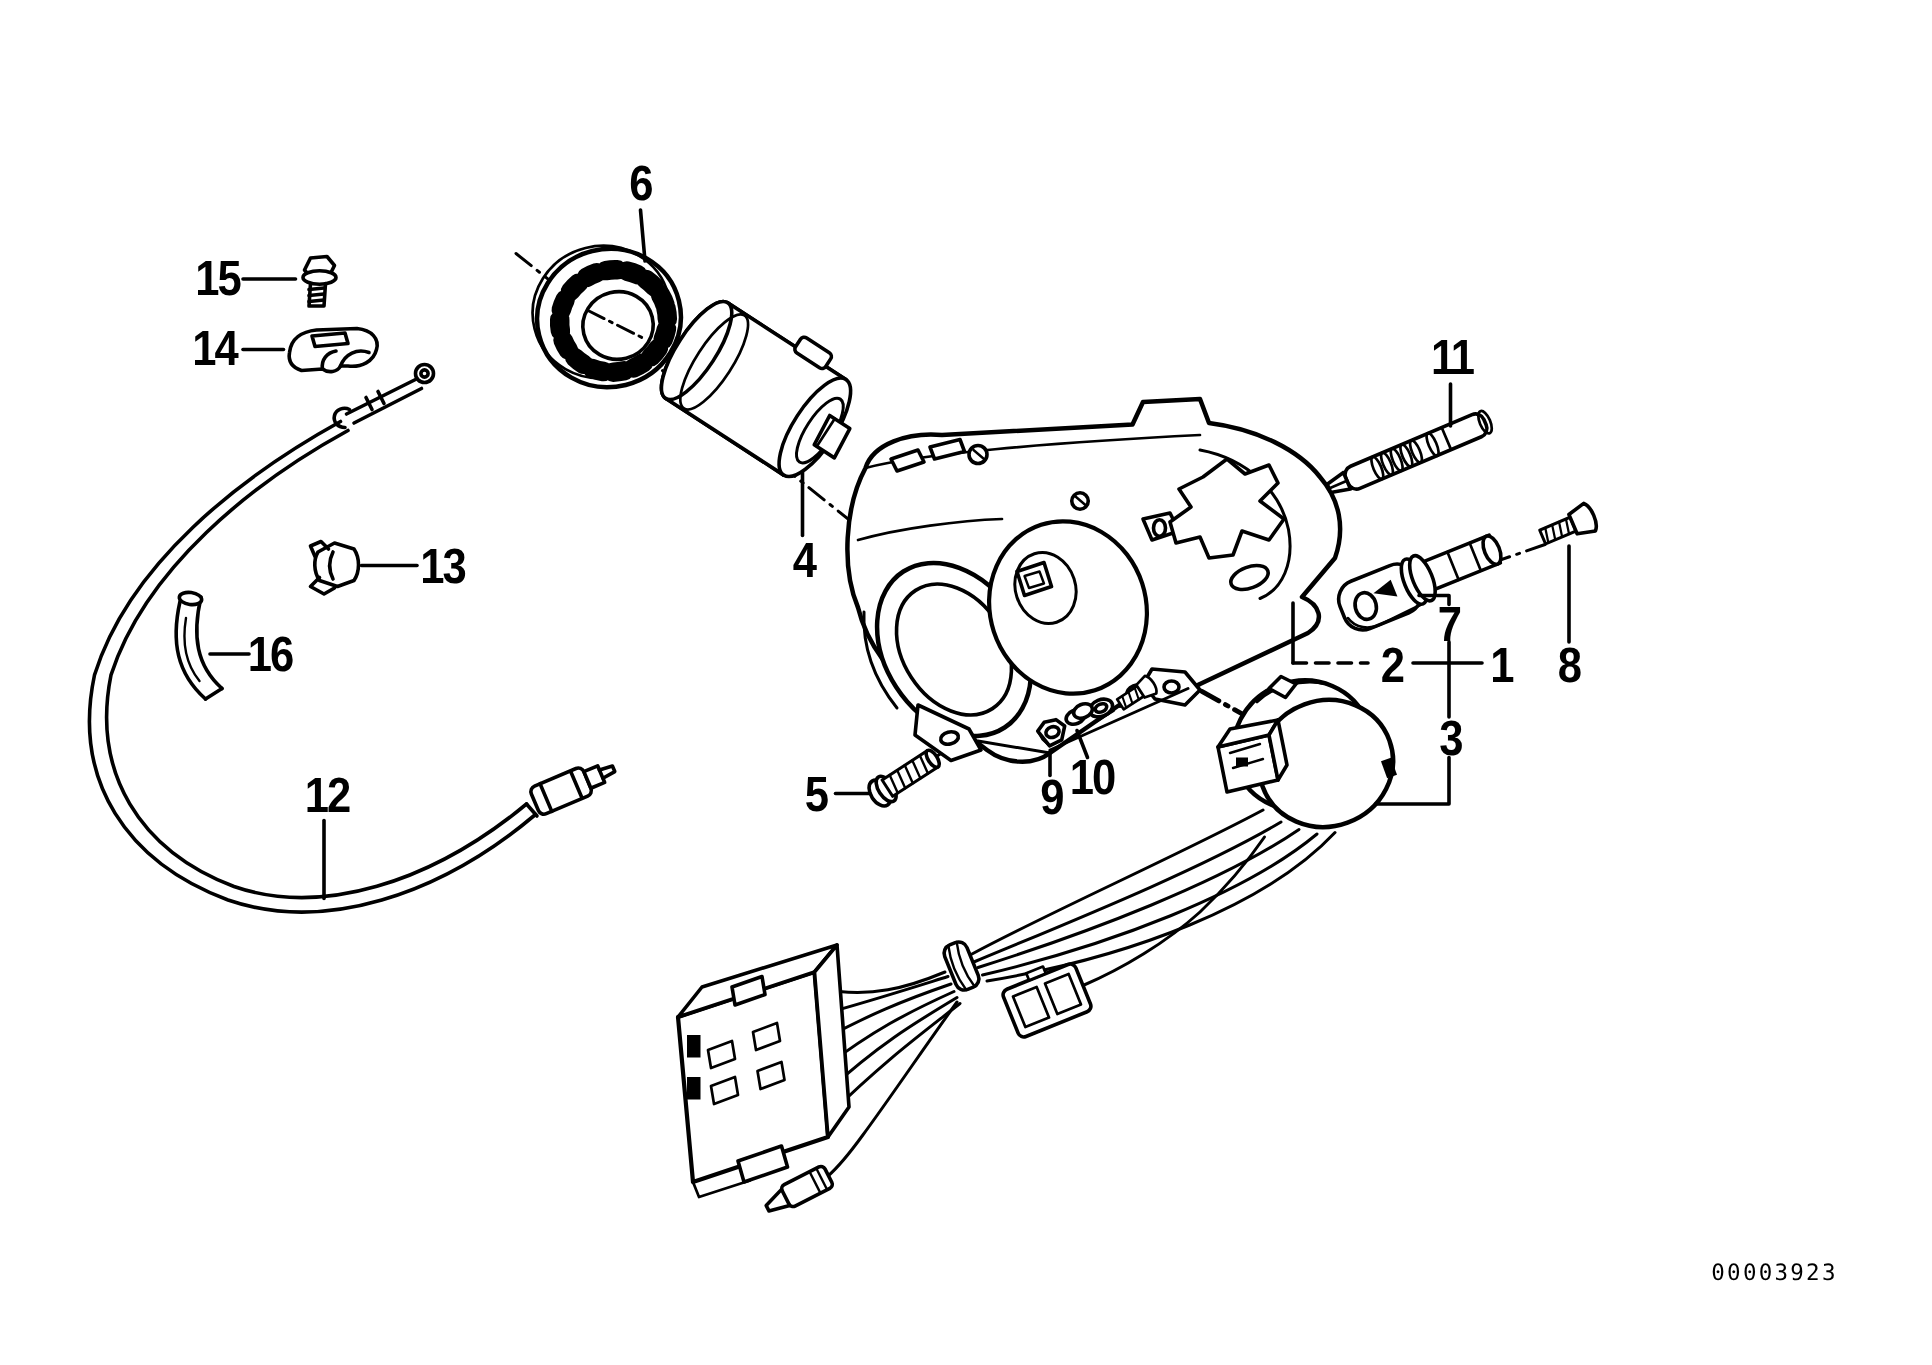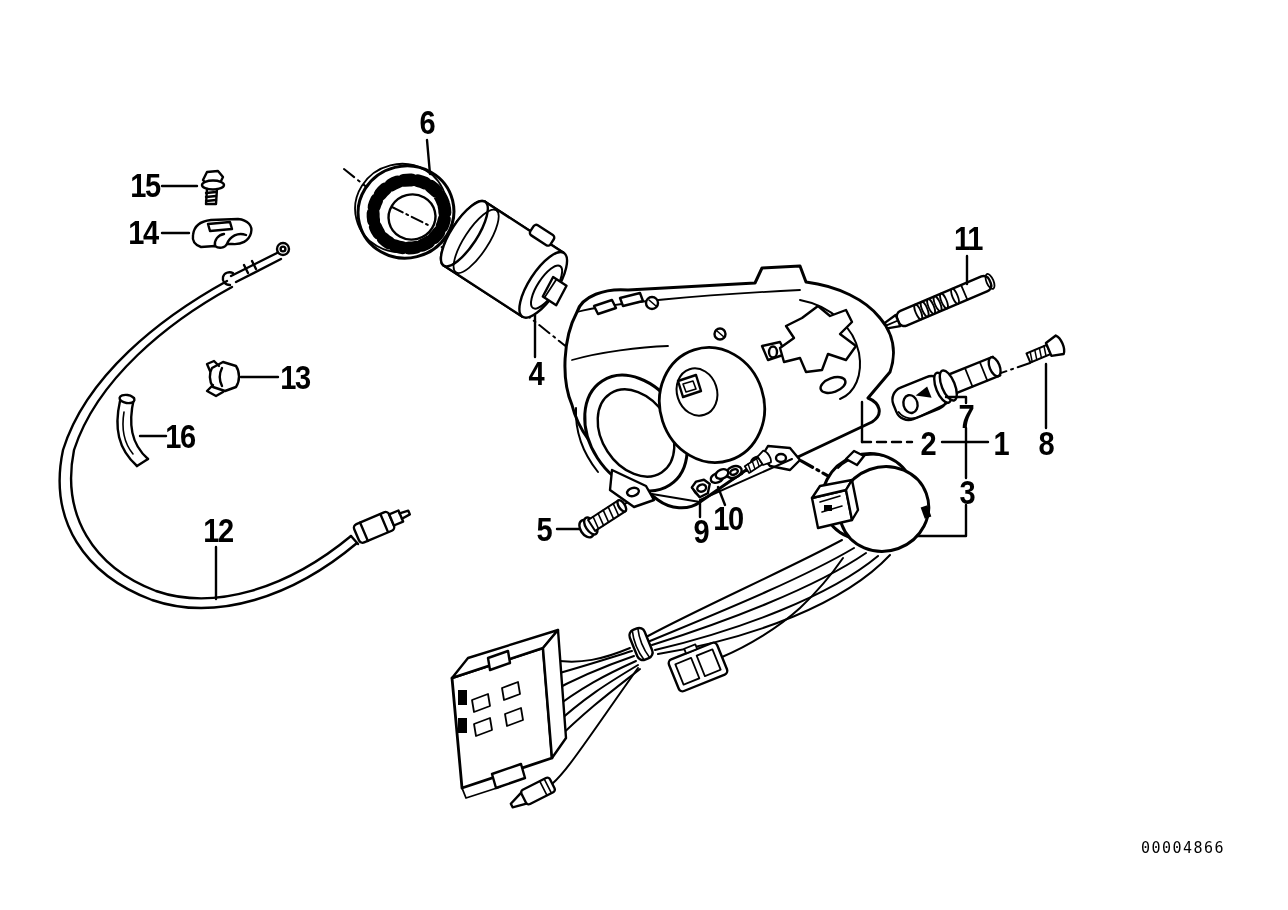--- a/index.html
+++ b/index.html
@@ -299,14 +299,14 @@
   <div class="plabel" style="left:1046px;top:443px">8</div>
   <div class="plabel" style="left:701px;top:531px">9</div>
   <div class="plabel" style="left:728px;top:518px">10</div>
   <div class="plabel" style="left:968px;top:238px">11</div>
   <div class="plabel" style="left:218px;top:530px">12</div>
   <div class="plabel" style="left:295px;top:377px">13</div>
   <div class="plabel" style="left:143px;top:232px">14</div>
   <div class="plabel" style="left:145px;top:185px">15</div>
   <div class="plabel" style="left:180px;top:436px">16</div>
 
-  <div class="dcode" style="left:1183px;top:848px">00004866</div>
+  <div class="dcode" style="left:1183px;top:848px">00003923</div>
 </div>
 
 </body></html>

